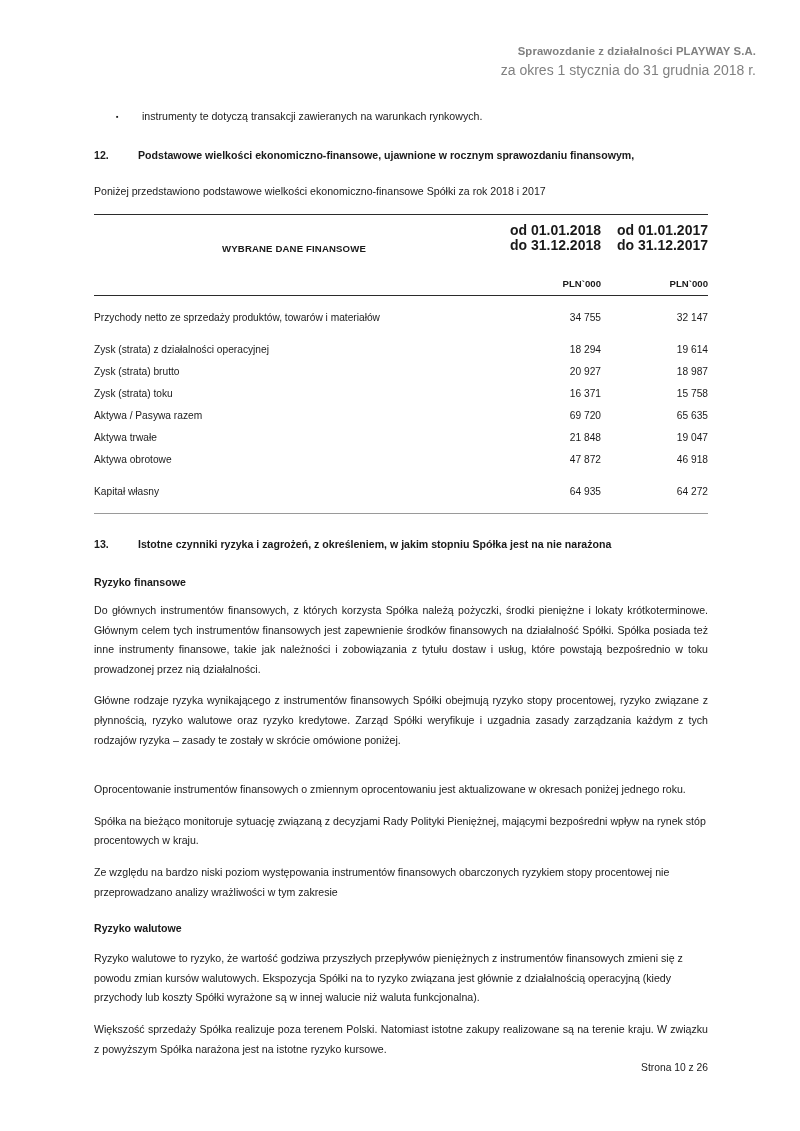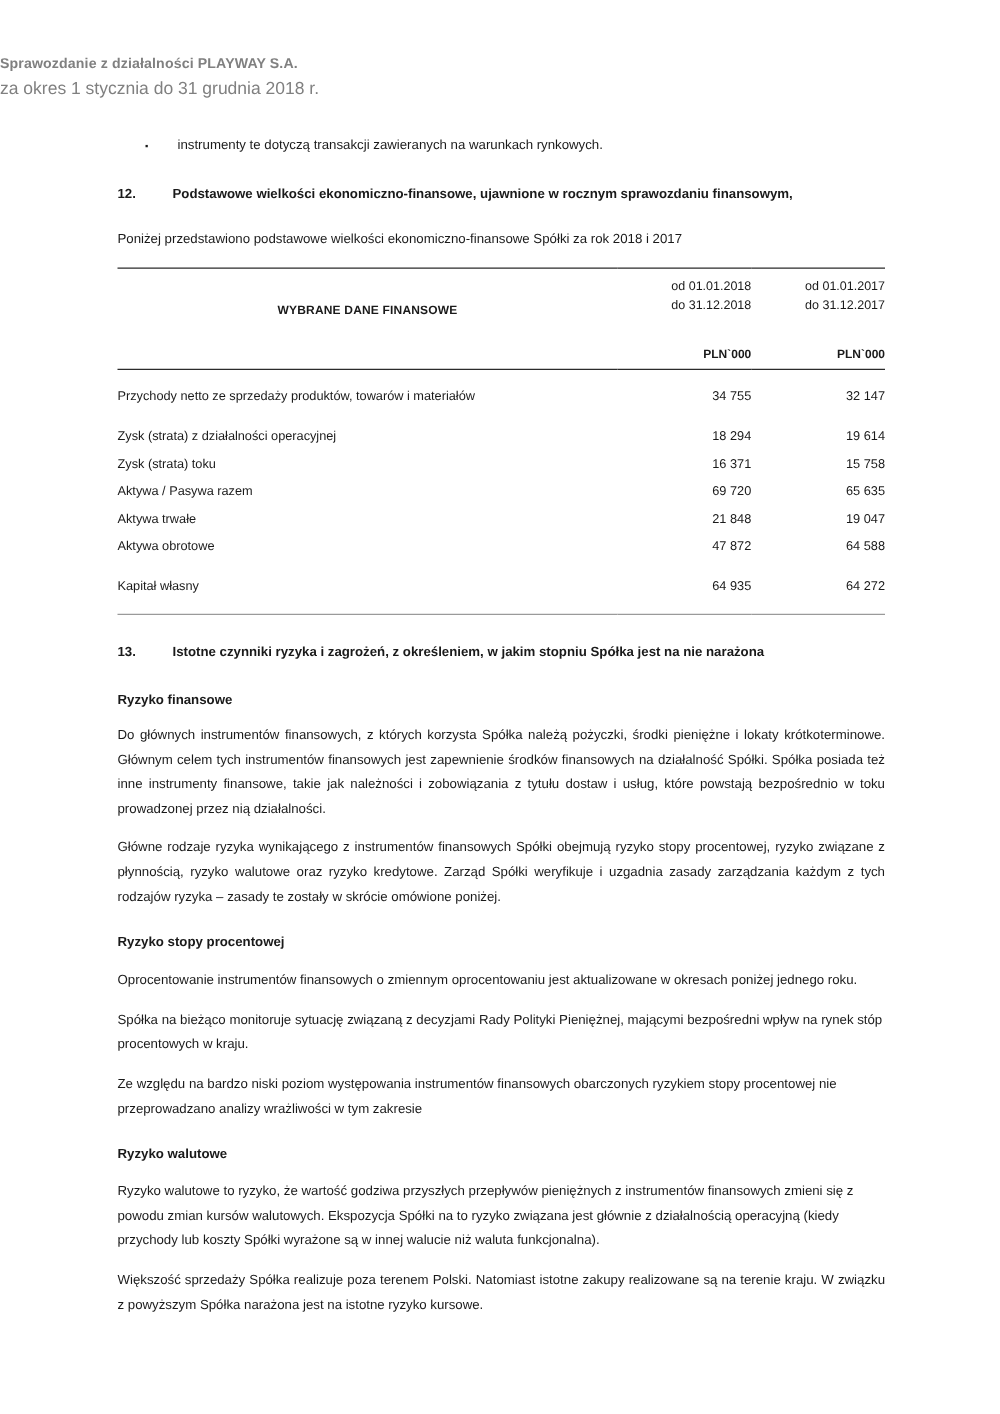--- a/index.html
+++ b/index.html
@@ -21,21 +21,21 @@
     box-sizing: border-box;
     overflow: hidden;
   }
 
   
   .doc-header {
     position: absolute;
     top: 44px;
     left: 0;
     width: 756px;
-    text-align: left;
+    text-align: right;
     color: #808080;
   }
   .doc-header .line1 {
     font-size: 11.3px;
     font-weight: bold;
     letter-spacing: 0.01em;
     line-height: 1.35;
   }
   .doc-header .line2 {
     font-size: 14px;
@@ -134,22 +134,22 @@
     text-align: center;
     font-size: 9.6px;
     font-weight: bold;
     letter-spacing: 0.015em;
   }
   .hdr-dates {
     position: absolute;
     top: 8px;
     right: 0;
     text-align: right;
-    font-size: 10px;
-    font-weight: normal;
+    font-size: 14px;
+    font-weight: bold;
     line-height: 14.5px;
   }
   .hdr-unit {
     position: absolute;
     bottom: 6px;
     right: 0;
     text-align: right;
     font-size: 9.6px;
     font-weight: bold;
   }
@@ -270,38 +270,43 @@
           <td class="label">Przychody netto ze sprzedaży produktów, towarów i materiałów</td>
           <td class="num">34 755</td>
           <td class="num">32 147</td>
         </tr>
         <tr>
           <td class="label">Zysk (strata) z działalności operacyjnej</td>
           <td class="num">18 294</td>
           <td class="num">19 614</td>
         </tr>
         <tr>
+          <td class="label">Zysk (strata) brutto</td>
+          <td class="num">20 927</td>
+          <td class="num">18 987</td>
+        </tr>
+        <tr>
           <td class="label">Zysk (strata) toku</td>
           <td class="num">16 371</td>
           <td class="num">15 758</td>
         </tr>
         <tr>
           <td class="label">Aktywa / Pasywa razem</td>
           <td class="num">69 720</td>
           <td class="num">65 635</td>
         </tr>
         <tr>
           <td class="label">Aktywa trwałe</td>
           <td class="num">21 848</td>
           <td class="num">19 047</td>
         </tr>
         <tr class="gap-after">
           <td class="label">Aktywa obrotowe</td>
           <td class="num">47 872</td>
-          <td class="num">64 588</td>
+          <td class="num">46 918</td>
         </tr>
         <tr class="gap-after">
           <td class="label">Kapitał własny</td>
           <td class="num">64 935</td>
           <td class="num">64 272</td>
         </tr>
         <tr class="bottom-rule-row">
           <td></td>
             <td></td>
             <td></td>
@@ -319,32 +324,32 @@
     <div class="sp-22"></div>
 
     <div class="sub-heading">Ryzyko finansowe</div>
     <div class="sp-10"></div>
     <p class="para">Do głównych instrumentów finansowych, z których korzysta Spółka należą pożyczki, środki pieniężne i lokaty krótkoterminowe. Głównym celem tych instrumentów finansowych jest zapewnienie środków finansowych na działalność Spółki. Spółka posiada też inne instrumenty finansowe, takie jak należności i zobowiązania z tytułu dostaw i usług, które powstają bezpośrednio w toku prowadzonej przez nią działalności.</p>
     <div class="sp-12"></div>
     <p class="para">Główne rodzaje ryzyka wynikającego z instrumentów finansowych Spółki obejmują ryzyko stopy procentowej, ryzyko związane z płynnością, ryzyko walutowe oraz ryzyko kredytowe. Zarząd Spółki weryfikuje i uzgadnia zasady zarządzania każdym z tych rodzajów ryzyka – zasady te zostały w skrócie omówione poniżej.</p>
 
     <div class="sp-18"></div>
 
-    <div class="sub-heading">Ryzyko stopy procentowej</div>
     <div class="sp-12"></div>
     <p class="para">Oprocentowanie instrumentów finansowych o zmiennym oprocentowaniu jest aktualizowane w okresach poniżej jednego roku.</p>
     <div class="sp-12"></div>
     <p class="para nojustify">Spółka na bieżąco monitoruje sytuację związaną z decyzjami Rady Polityki Pieniężnej, mającymi bezpośredni wpływ na rynek stóp procentowych w kraju.</p>
     <div class="sp-12"></div>
     <p class="para nojustify">Ze względu na bardzo niski poziom występowania instrumentów finansowych obarczonych ryzykiem stopy procentowej nie przeprowadzano analizy wrażliwości w tym zakresie</p>
 
     <div class="sp-18"></div>
 
     <div class="sub-heading">Ryzyko walutowe</div>
     <div class="sp-12"></div>
     <p class="para nojustify">Ryzyko walutowe to ryzyko, że wartość godziwa przyszłych przepływów pieniężnych z instrumentów finansowych zmieni się z powodu zmian kursów walutowych. Ekspozycja Spółki na to ryzyko związana jest głównie z działalnością operacyjną (kiedy przychody lub koszty Spółki wyrażone są w innej walucie niż waluta funkcjonalna).</p>
     <div class="sp-12"></div>
     <p class="para">Większość sprzedaży Spółka realizuje poza terenem Polski. Natomiast istotne zakupy realizowane są na terenie kraju. W związku z powyższym Spółka narażona jest na istotne ryzyko kursowe.</p>
 
   </div>
 
+  <div class="doc-footer">Strona 10 z 26</div>
 
 </div>
 
 </body></html>

